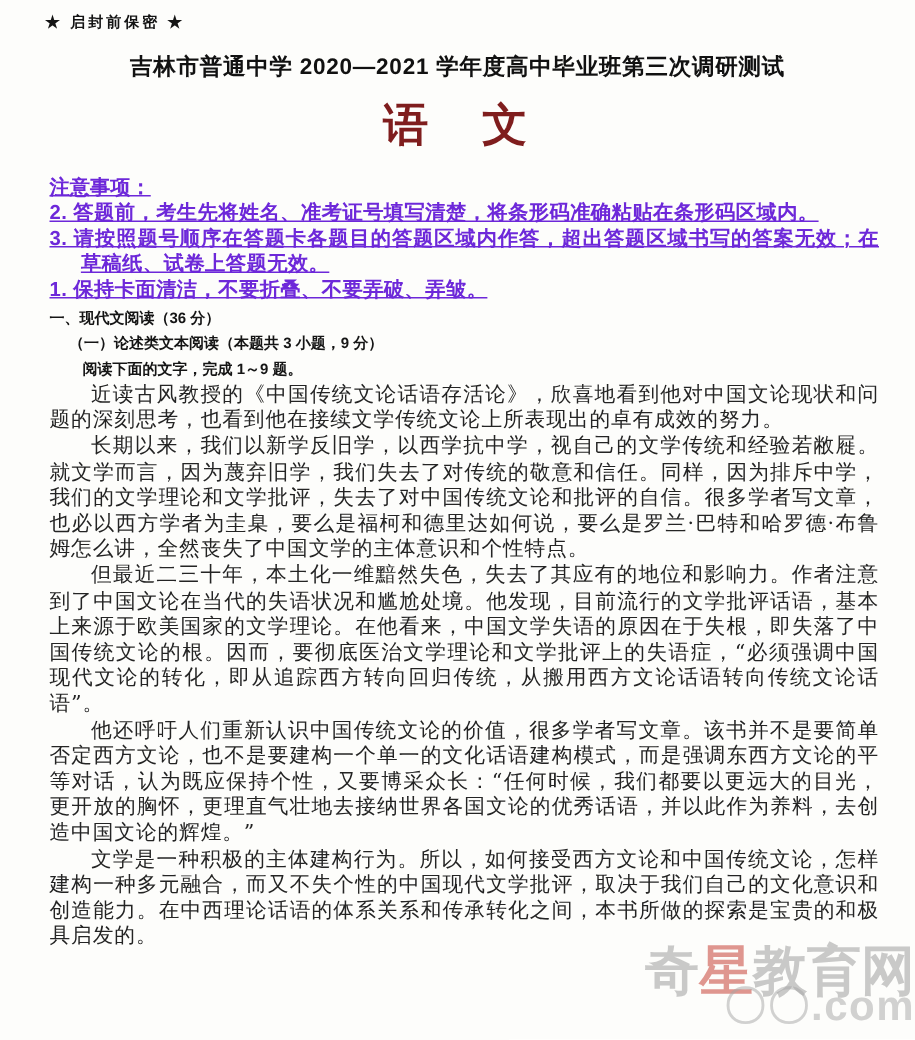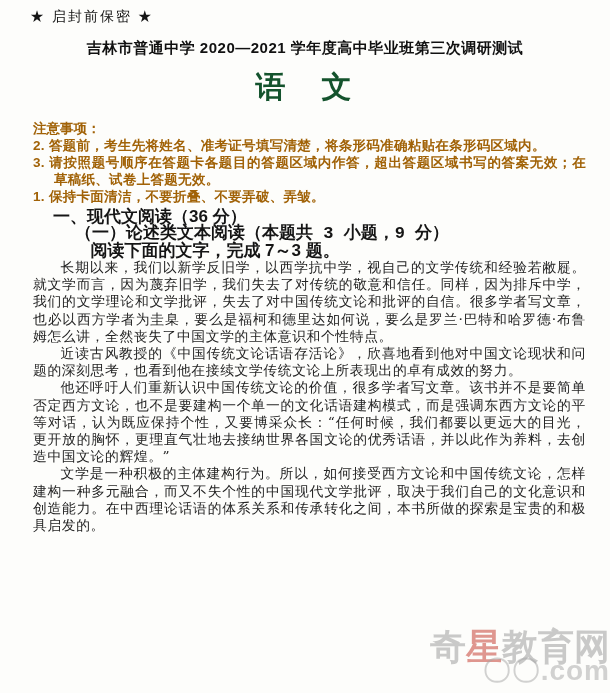--- a/index.html
+++ b/index.html
@@ -11,66 +11,67 @@
     position: relative;
     width: 610px;
     height: 693px;
     background: #fdfdfb;
     overflow: hidden;
     color: #1a1a1a;
     font-family: "Liberation Sans", sans-serif;
   }
   .security {
     margin: 8px 0 0 30px;
-    font-size: 14px;
-    font-weight: normal;
+    font-size: 10px;
+    font-weight: bold;
     letter-spacing: 2px;
     color: #141414;
   }
   .title {
     margin: 13px 8px 0 8px;
     text-align: center;
     font-size: 15px;
     font-weight: bold;
     letter-spacing: 0.5px;
     color: #111;
   }
   .subject {
     margin-top: 9px;
     text-align: center;
     font-size: 30px;
     font-weight: bold;
     letter-spacing: 3px;
     font-family: "DejaVu Serif", serif;
-    color: #14532d;
+    color: #7f1d1d;
   }
   .notice {
     margin: 12px 24px 0 33px;
     font-size: 13.5px;
     line-height: 17px;
     font-weight: 600;
-    color: #a16207;
+    color: #6d28d9;
+    text-decoration: underline;
   }
   .notice-heading { margin: 0; }
   .notice-item {
     margin: 0;
     padding-left: 1.55em;
     text-indent: -1.55em;
     text-align: justify;
     letter-spacing: 0.3px;
   }
   .section-block {
-    margin: 3px 24px 0 53px;
-    font-size: 17px;
+    margin: 3px 24px 0 33px;
+    font-size: 10px;
     line-height: 17px;
     font-weight: 600;
     color: #151515;
   }
   .section-heading { margin: 0; }
-  .section-subheading { margin: 0; padding-left: 1.3em; font-family: Liberation Mono, monospace; }
+  .section-subheading { margin: 0; padding-left: 1.3em; }
   .section-instruction { margin: 0; padding-left: 2.2em; }
   .passage {
     margin: 0 24px 0 33px;
     font-family: "DejaVu Serif", serif;
     font-size: 13.8px;
     line-height: 17.2px;
     letter-spacing: 0.6px;
     text-align: justify;
     color: #242424;
   }
@@ -117,26 +118,27 @@
   <div class="notice">
     <p class="notice-heading">注意事项：</p>
     <p class="notice-item">2. 答题前，考生先将姓名、准考证号填写清楚，将条形码准确粘贴在条形码区域内。</p>
     <p class="notice-item">3. 请按照题号顺序在答题卡各题目的答题区域内作答，超出答题区域书写的答案无效；在草稿纸、试卷上答题无效。</p>
     <p class="notice-item">1. 保持卡面清洁，不要折叠、不要弄破、弄皱。</p>
   </div>
 
   <div class="section-block">
     <p class="section-heading">一、现代文阅读（36 分）</p>
     <p class="section-subheading">（一）论述类文本阅读（本题共 3 小题，9 分）</p>
-    <p class="section-instruction">阅读下面的文字，完成 7～3 题。</p>
+    <p class="section-instruction">阅读下面的文字，完成 1～9 题。</p>
   </div>
 
   <div class="passage">
+    <p>近读古风教授的《中国传统文论话语存活论》，欣喜地看到他对中国文论现状和问题的深刻思考，也看到他在接续文学传统文论上所表现出的卓有成效的努力。</p>
     <p>长期以来，我们以新学反旧学，以西学抗中学，视自己的文学传统和经验若敝屣。就文学而言，因为蔑弃旧学，我们失去了对传统的敬意和信任。同样，因为排斥中学，我们的文学理论和文学批评，失去了对中国传统文论和批评的自信。很多学者写文章，也必以西方学者为圭臬，要么是福柯和德里达如何说，要么是罗兰·巴特和哈罗德·布鲁姆怎么讲，全然丧失了中国文学的主体意识和个性特点。</p>
-    <p>近读古风教授的《中国传统文论话语存活论》，欣喜地看到他对中国文论现状和问题的深刻思考，也看到他在接续文学传统文论上所表现出的卓有成效的努力。</p>
+    <p>但最近二三十年，本土化一维黯然失色，失去了其应有的地位和影响力。作者注意到了中国文论在当代的失语状况和尴尬处境。他发现，目前流行的文学批评话语，基本上来源于欧美国家的文学理论。在他看来，中国文学失语的原因在于失根，即失落了中国传统文论的根。因而，要彻底医治文学理论和文学批评上的失语症，“必须强调中国现代文论的转化，即从追踪西方转向回归传统，从搬用西方文论话语转向传统文论话语”。</p>
     <p>他还呼吁人们重新认识中国传统文论的价值，很多学者写文章。该书并不是要简单否定西方文论，也不是要建构一个单一的文化话语建构模式，而是强调东西方文论的平等对话，认为既应保持个性，又要博采众长：“任何时候，我们都要以更远大的目光，更开放的胸怀，更理直气壮地去接纳世界各国文论的优秀话语，并以此作为养料，去创造中国文论的辉煌。”</p>
     <p>文学是一种积极的主体建构行为。所以，如何接受西方文论和中国传统文论，怎样建构一种多元融合，而又不失个性的中国现代文学批评，取决于我们自己的文化意识和创造能力。在中西理论话语的体系关系和传承转化之间，本书所做的探索是宝贵的和极具启发的。</p>
   </div>
 
   <div class="watermark wm-row1">
     <span>奇</span><span class="wm-red">星</span><span>教育网</span>
   </div>
   <div class="watermark wm-row2">〇〇.com</div>
 
 </div>

